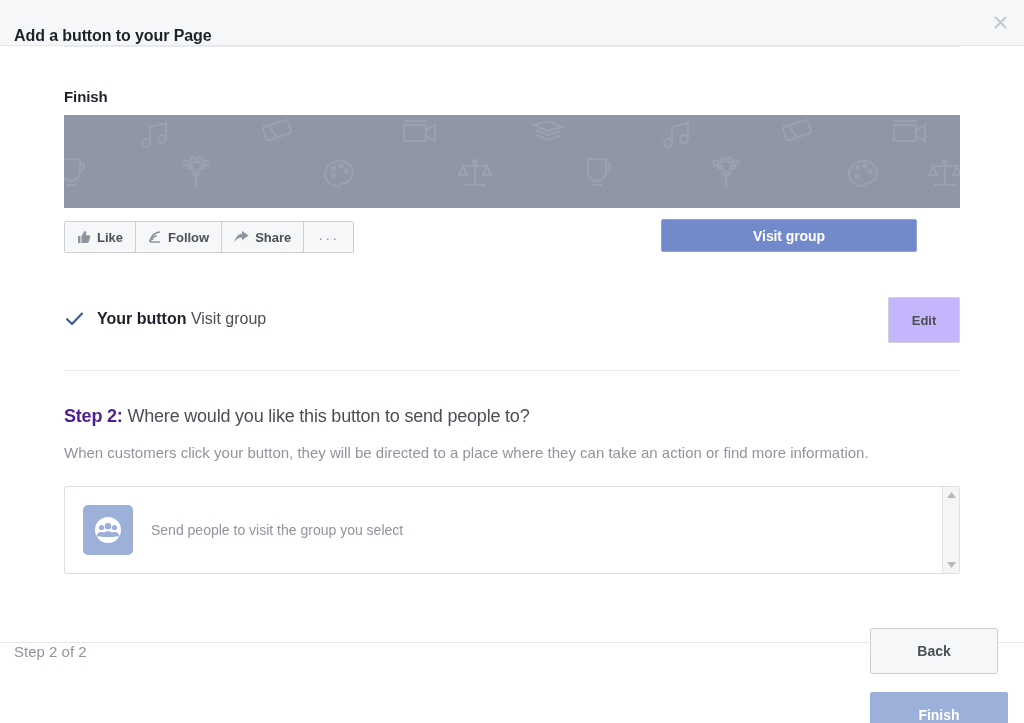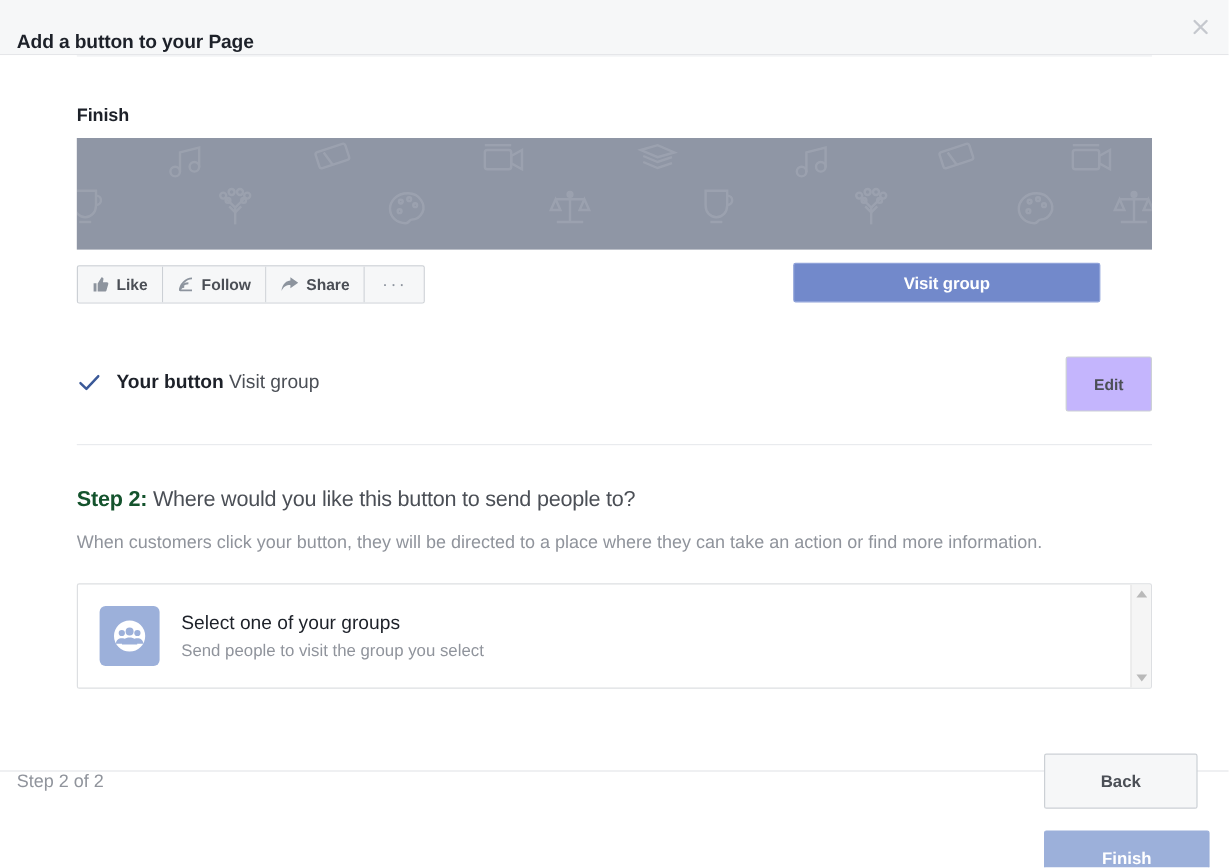--- a/index.html
+++ b/index.html
@@ -209,21 +209,21 @@
 
   
   .step-heading {
     margin-top: 35px;
     font-size: 18px;
     color: #4b4f56;
     letter-spacing: -0.2px;
   }
   .step-heading .strong {
     font-weight: bold;
-    color: #14532d;
+    color: #4c1d95;
   }
   .step-desc {
     margin-top: 14px;
     font-size: 15px;
     color: #90949c;
     line-height: 23px;
     max-width: 880px;
   }
 
   
@@ -499,21 +499,20 @@
               <circle cx="10.5" cy="14.5" r="2.6"></circle>
               <path d="M5.6 23.5 c0-2.9 2.2-4.6 4.9-4.6 s4.9 1.7 4.9 4.6 z"></path>
               <circle cx="23.5" cy="14.5" r="2.6"></circle>
               <path d="M18.6 23.5 c0-2.9 2.2-4.6 4.9-4.6 s4.9 1.7 4.9 4.6 z"></path>
               <circle cx="17" cy="13.3" r="3.3"></circle>
               <path d="M10.6 24 c0-3.6 2.8-5.8 6.4-5.8 s6.4 2.2 6.4 5.8 z"></path>
             </g>
           </svg>
         </div>
         <div class="option-text">
-          <div class="option-title">Select one of your groups</div>
           <div class="option-sub">Send people to visit the group you select</div>
         </div>
         <div class="scrollbar">
           <span class="scroll-arrow">
             <svg width="11" height="8" viewBox="0 0 11 8" aria-hidden="true">
               <path d="M5.5 1 L10 7 L1 7 Z" fill="#b9b9b9"></path>
             </svg>
           </span>
           <span class="scroll-arrow">
             <svg width="11" height="8" viewBox="0 0 11 8" aria-hidden="true">

